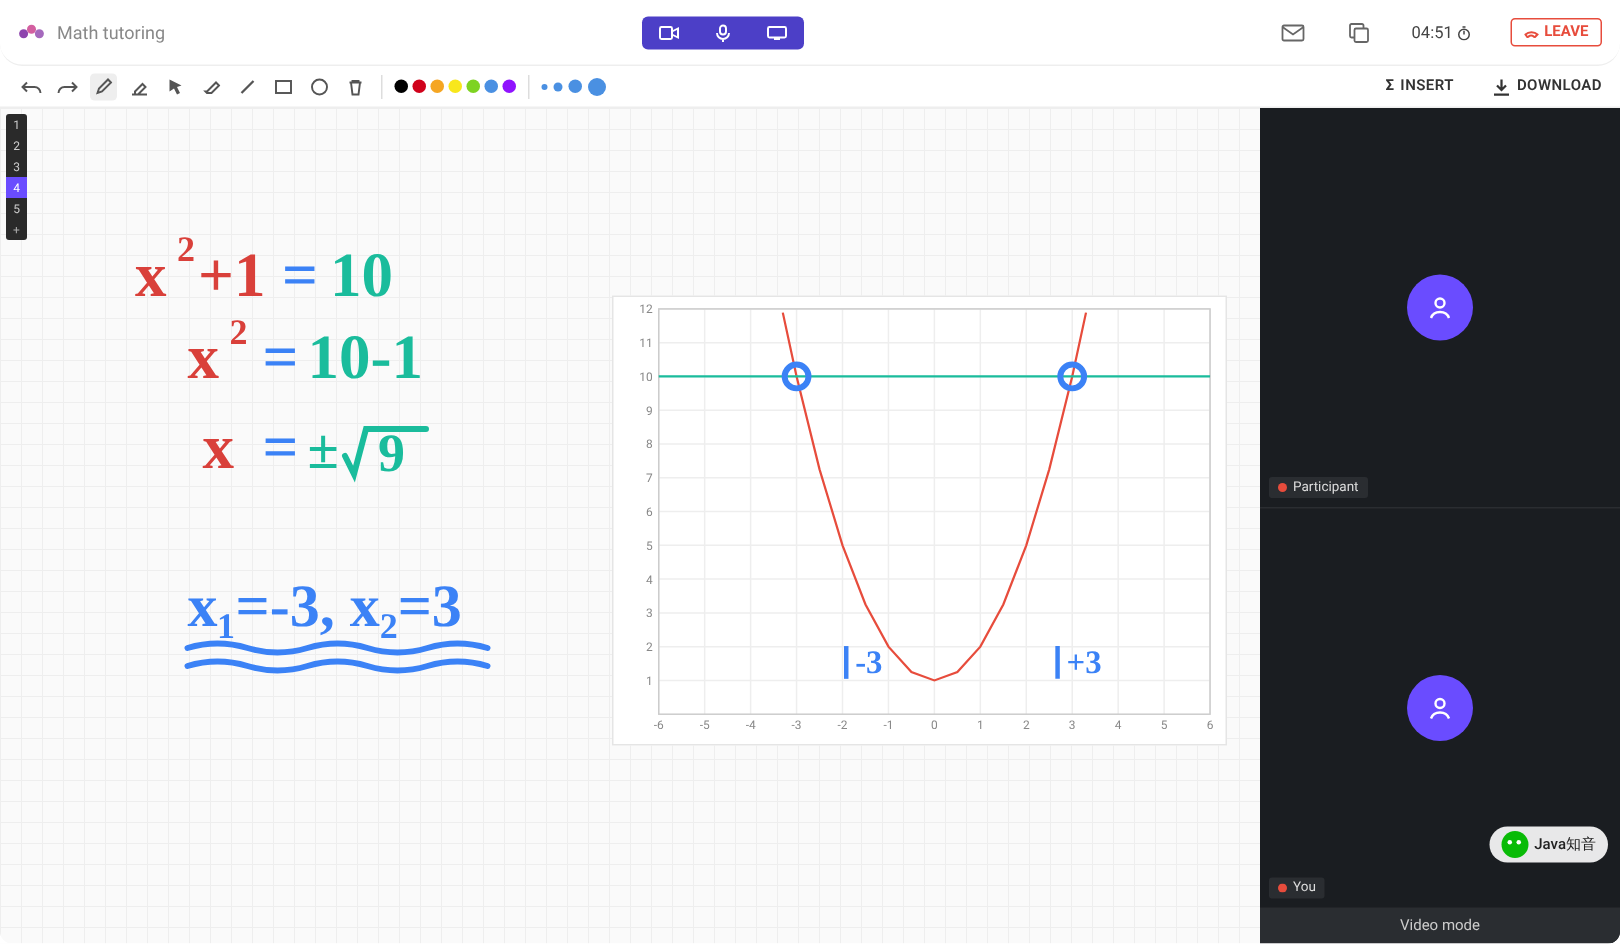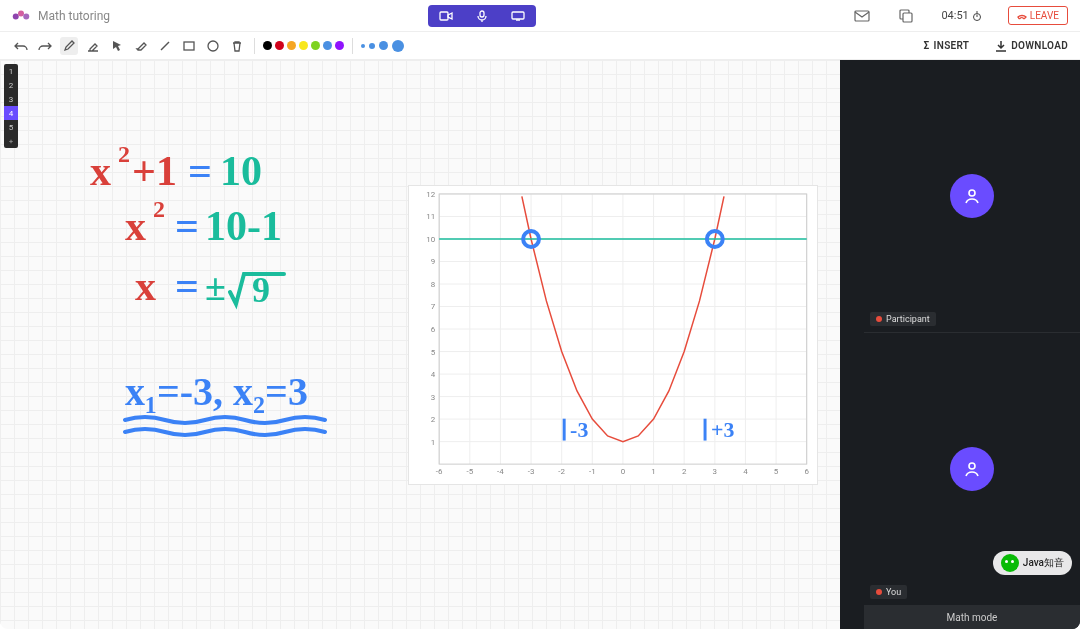--- a/index.html
+++ b/index.html
@@ -1,29 +1,29 @@
 <!DOCTYPE html>
 <html><head>
 <meta charset="utf-8">
 <style>
 * { box-sizing: border-box; margin: 0; padding: 0; }
 html, body { width: 1080px; height: 629px; font-family: -apple-system, BlinkMacSystemFont, "Segoe UI", Roboto, Arial, sans-serif; overflow: hidden; background: #fff; }
 .app { width: 100%; height: 100%; display: flex; flex-direction: column; border-radius: 8px; overflow: hidden; }
 
 
-.topbar { height: 32px; display: flex; align-items: center; padding: 0 12px; border-bottom: 1px solid #eee; font-size: 12px; color: #555; gap: 8px; }
+.topbar { height: 44px; display: flex; align-items: center; padding: 0 12px; border-bottom: 1px solid #eee; font-size: 12px; color: #555; gap: 8px; border-radius: 15px; }
 .logo { width: 18px; height: 14px; }
 .logo svg { display: block; }
 .title { flex: 0 0 auto; color: #888; }
 .center-controls { margin-left: auto; margin-right: auto; display: flex; gap: 0; background: #4c3fc7; border-radius: 4px; overflow: hidden; }
 .center-controls .ctl { width: 36px; height: 22px; display: flex; align-items: center; justify-content: center; color: #fff; cursor: pointer; }
 .right-icons { display: flex; align-items: center; gap: 26px; }
 .icon-btn { width: 18px; height: 18px; display: flex; align-items: center; justify-content: center; color: #666; cursor: pointer; }
 .timer { font-size: 11px; color: #444; display: flex; align-items: center; gap: 3px; }
-.leave-btn { border: 1px solid #e74c3c; color: #e74c3c; font-size: 10px; font-weight: 400; padding: 3px 8px; border-radius: 3px; cursor: pointer; display: flex; align-items: center; gap: 3px; }
+.leave-btn { border: 1px solid #e74c3c; color: #e74c3c; font-size: 10px; font-weight: 700; padding: 3px 8px; border-radius: 3px; cursor: pointer; display: flex; align-items: center; gap: 3px; }
 
 
 .toolbar { height: 28px; display: flex; align-items: center; padding: 0 12px; border-bottom: 1px solid #eee; gap: 6px; font-size: 11px; }
 .tool { width: 18px; height: 18px; display: flex; align-items: center; justify-content: center; cursor: pointer; color: #555; border-radius: 3px; }
 .tool.active { background: #eee; }
 .tool-divider { width: 1px; height: 16px; background: #ddd; margin: 0 2px; }
 .color-swatch { width: 9px; height: 9px; border-radius: 50%; cursor: pointer; }
 .size-dot { border-radius: 50%; background: #4a90e2; cursor: pointer; }
 .toolbar-spacer { flex: 1; }
 .toolbar-action { font-size: 10px; font-weight: 600; color: #333; display: flex; align-items: center; gap: 4px; cursor: pointer; letter-spacing: 0.3px; }
@@ -38,21 +38,21 @@
 
 
 .hand-layer { position: absolute; inset: 0; }
 .hand-layer svg { position: absolute; }
 
 
 .graph-panel { position: absolute; top: 125px; left: 408px; width: 410px; height: 300px; background: #fff; border: 1px solid #e5e5e5; }
 .graph-panel svg { width: 100%; height: 100%; }
 
 
-.video-side { width: 240px; background: #1a1d21; display: flex; flex-direction: column; color: #eee; padding-left: 24px; }
+.video-side { width: 240px; background: #1a1d21; display: flex; flex-direction: column; color: #eee; }
 .video-tile { flex: 1; display: flex; align-items: center; justify-content: center; position: relative; }
 .avatar-circle { width: 44px; height: 44px; border-radius: 50%; background: #6a4cff; display: flex; align-items: center; justify-content: center; color: #fff; }
 .name-chip { position: absolute; left: 6px; bottom: 6px; font-size: 9px; background: #2a2d31; padding: 2px 6px; border-radius: 2px; display: flex; align-items: center; gap: 4px; color: #ddd; }
 .name-chip .mic-dot { width: 6px; height: 6px; }
 .wechat-bubble { position: absolute; right: 8px; bottom: 30px; display: flex; align-items: center; gap: 4px; background: rgba(255,255,255,0.9); padding: 3px 8px; border-radius: 12px; font-size: 10px; color: #222; font-weight: 500; }
 .wechat-icon { width: 18px; height: 18px; background: #09bb07; border-radius: 50%; position: relative; }
 .wechat-icon::before, .wechat-icon::after { content: ""; position: absolute; background: #fff; border-radius: 50%; }
 .wechat-icon::before { width: 3px; height: 3px; top: 6px; left: 4px; }
 .wechat-icon::after { width: 3px; height: 3px; top: 6px; left: 10px; }
 .video-mode-bar { height: 24px; background: #2a2d31; font-size: 10px; display: flex; align-items: center; justify-content: center; color: #ccc; cursor: pointer; }
@@ -333,18 +333,18 @@
               <circle cx="3" cy="3" r="3" fill="#e74c3c"></circle>
             </svg>
           <span>You</span>
         </div>
         <div class="wechat-bubble">
           <div class="wechat-icon"></div>
           <span>Java知音</span>
         </div>
       </div>
       <div class="video-mode-bar">
-        <span>Math mode</span>
+        <span>Video mode</span>
       </div>
     </div>
   </div>
 
 </div>
 
 </body></html>

